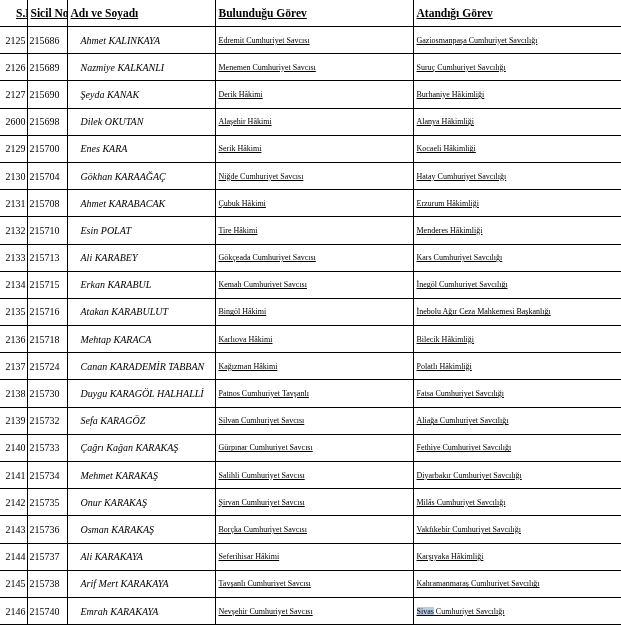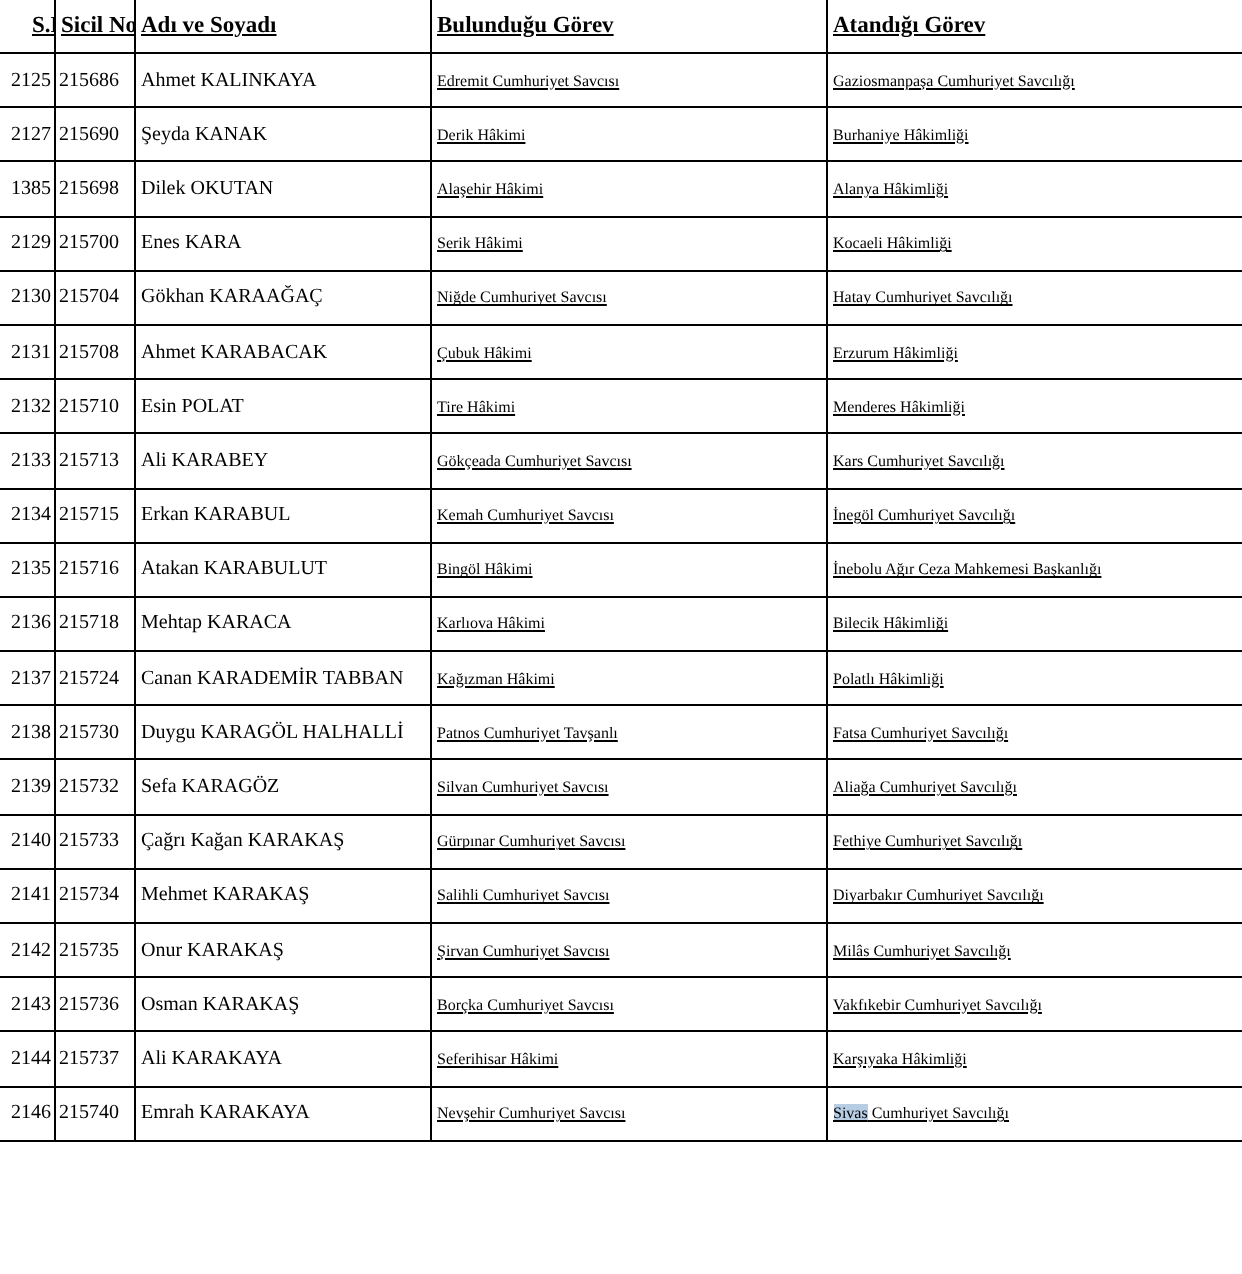--- a/index.html
+++ b/index.html
@@ -31,21 +31,21 @@
     height: 26px;
     font-size: 11.5px;
     font-weight: bold;
     text-decoration: underline;
     color: #000;
     vertical-align: middle;
   }
   tbody td { height: 26.2px; font-size: 10px; }
   td.num { font-size: 10px; text-align: right; padding-right: 1px; padding-left: 0; }
   td.sicil { font-size: 10px; padding-left: 2px; }
-  td.name { font-size: 10px; padding-left: 3px; }
+  td.name { font-size: 10px; padding-left: 13px; font-style: italic; }
   td.small { font-size: 8px; padding-left: 3px; text-decoration: underline; }
   .hl { background: #b7cde3; }
 </style>
 </head>
 <body>
 
 <table>
   <colgroup>
     <col class="c1">
       <col class="c2">
@@ -64,28 +64,35 @@
   </thead>
   <tbody id="tbody">
       <tr>
         <td class="num">2125</td>
         <td class="sicil">215686</td>
         <td class="name">Ahmet KALINKAYA</td>
         <td class="small">Edremit Cumhuriyet Savcısı</td>
         <td class="small">Gaziosmanpaşa Cumhuriyet Savcılığı</td>
       </tr>
       <tr>
+        <td class="num">2126</td>
+        <td class="sicil">215689</td>
+        <td class="name">Nazmiye KALKANLI</td>
+        <td class="small">Menemen Cumhuriyet Savcısı</td>
+        <td class="small">Suruç Cumhuriyet Savcılığı</td>
+      </tr>
+      <tr>
         <td class="num">2127</td>
         <td class="sicil">215690</td>
         <td class="name">Şeyda KANAK</td>
         <td class="small">Derik Hâkimi</td>
         <td class="small">Burhaniye Hâkimliği</td>
       </tr>
       <tr>
-        <td class="num">1385</td>
+        <td class="num">2600</td>
         <td class="sicil">215698</td>
         <td class="name">Dilek OKUTAN</td>
         <td class="small">Alaşehir Hâkimi</td>
         <td class="small">Alanya Hâkimliği</td>
       </tr>
       <tr>
         <td class="num">2129</td>
         <td class="sicil">215700</td>
         <td class="name">Enes KARA</td>
         <td class="small">Serik Hâkimi</td>
@@ -190,20 +197,27 @@
         <td class="small">Vakfıkebir Cumhuriyet Savcılığı</td>
       </tr>
       <tr>
         <td class="num">2144</td>
         <td class="sicil">215737</td>
         <td class="name">Ali KARAKAYA</td>
         <td class="small">Seferihisar Hâkimi</td>
         <td class="small">Karşıyaka Hâkimliği</td>
       </tr>
       <tr>
+        <td class="num">2145</td>
+        <td class="sicil">215738</td>
+        <td class="name">Arif Mert KARAKAYA</td>
+        <td class="small">Tavşanlı Cumhuriyet Savcısı</td>
+        <td class="small">Kahramanmaraş Cumhuriyet Savcılığı</td>
+      </tr>
+      <tr>
         <td class="num">2146</td>
         <td class="sicil">215740</td>
         <td class="name">Emrah KARAKAYA</td>
         <td class="small">Nevşehir Cumhuriyet Savcısı</td>
         <td class="small"><span class="hl">Sivas</span><span style="white-space: pre; margin-top: 13px;"> Cumhuriyet Savcılığı</span></td>
       </tr>
     </tbody>
 </table>
 
 </body></html>

